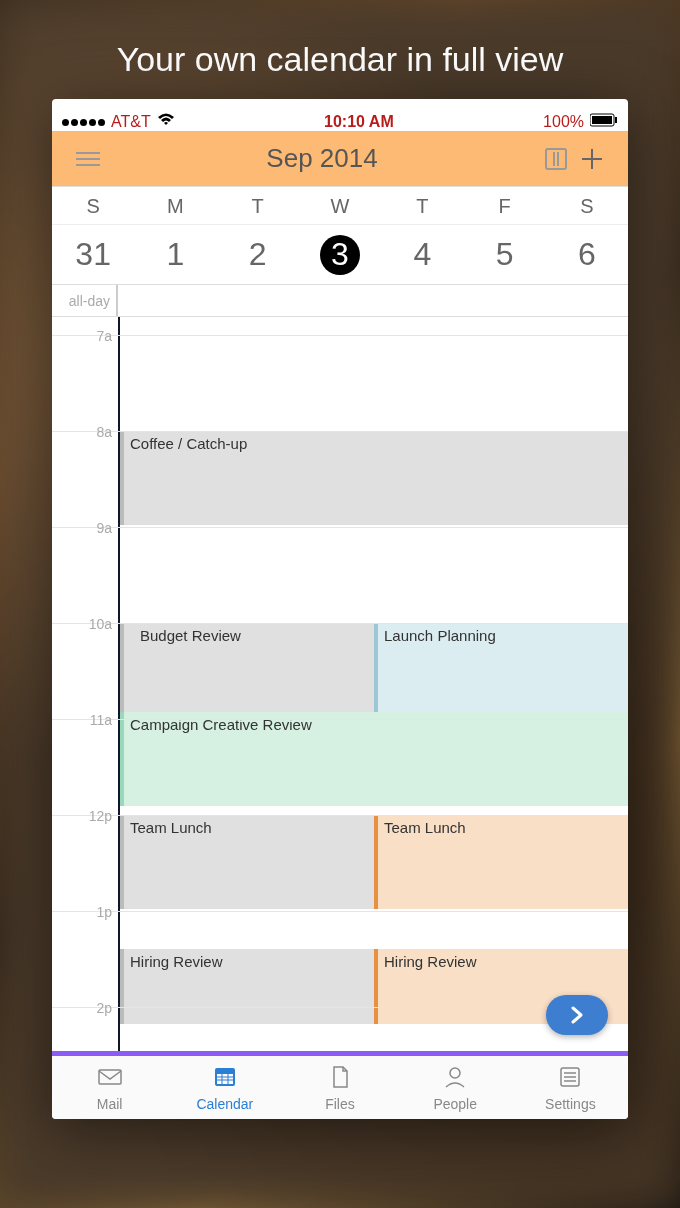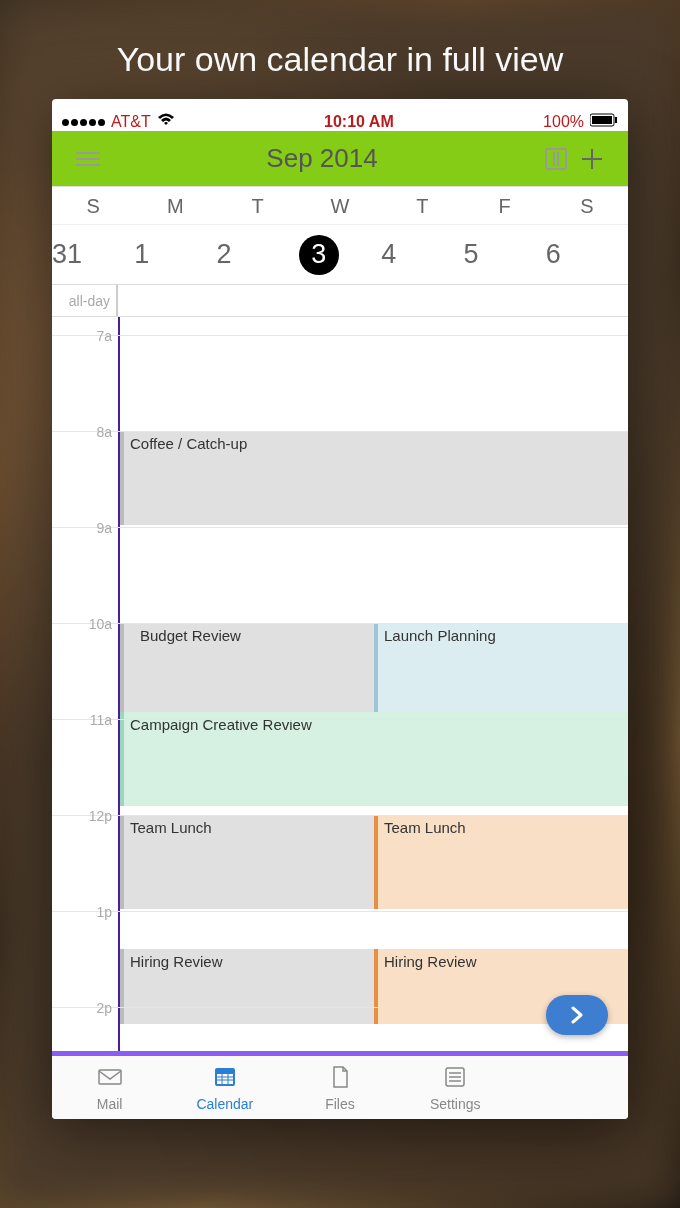--- a/index.html
+++ b/index.html
@@ -51,21 +51,21 @@
       font-size: 16px;
       font-weight: 500;
       color: #b91c1c;
     }
     .status-left { display: flex; align-items: center; gap: 6px; }
     .status-right { display: flex; align-items: center; gap: 6px; }
     .dots { display: flex; gap: 2px; }
     .dot { width: 7px; height: 7px; border-radius: 50%; background: #000; }
     .nav-bar {
       height: 56px;
-      background: #84cc16;
+      background: #fdba74;
       border-bottom: 1px solid #ddd;
       display: flex;
       align-items: center;
       padding: 0 18px;
     }
     .nav-title {
       flex: 1;
       text-align: center;
       font-size: 26px;
       font-weight: 300;
@@ -83,22 +83,22 @@
     .week-header span { text-align: center; font-size: 20px; font-weight: 400; color: #666; line-height: 38px; }
     .date-row {
       height: 60px;
       display: grid;
       grid-template-columns: repeat(7, 1fr);
       border-bottom: 1px solid #ddd;
     }
     .date-cell {
       display: flex;
       align-items: center;
-      justify-content: flex-start;
-      font-size: 27px;
+      justify-content: center;
+      font-size: 32px;
       font-weight: 300;
       color: #666;
       cursor: pointer;
     }
     .date-cell.selected span {
       width: 40px; height: 40px;
       border-radius: 50%;
       background: #000;
       color: #fff;
       display: flex;
@@ -132,21 +132,21 @@
       font-size: 14px;
       color: #aaa;
       transform: translateY(-8px);
     }
     .events-area {
       position: absolute;
       top: 0;
       left: 66px;
       right: 0;
       bottom: 0;
-      border-left: 2px solid #4c1d95;
+      border-left: 2px solid #0f172a;
     }
     .event {
       position: absolute;
       font-size: 15px;
       padding: 4px 6px;
       overflow: hidden;
       border-left: 4px solid;
       cursor: pointer;
       color: #333;
     }
@@ -348,20 +348,27 @@
       </div>
       <div class="tab">
         <span><svg viewBox="0 0 28 28">
             <path d="M8 4 L17 4 L21 8 L21 24 L8 24 Z" fill="none" stroke="currentColor" stroke-width="1.5"></path>
             <polyline points="17,4 17,8 21,8" fill="none" stroke="currentColor" stroke-width="1.5"></polyline>
           </svg></span>
         <span>Files</span>
       </div>
       <div class="tab">
         <span><svg viewBox="0 0 28 28">
+            <circle cx="14" cy="10" r="5" fill="none" stroke="currentColor" stroke-width="1.5"></circle>
+            <path d="M5 24 Q14 16 23 24" fill="none" stroke="currentColor" stroke-width="1.5"></path>
+          </svg></span>
+        <span>People</span>
+      </div>
+      <div class="tab">
+        <span><svg viewBox="0 0 28 28">
             <rect x="5" y="5" width="18" height="18" rx="2" fill="none" stroke="currentColor" stroke-width="1.5"></rect>
             <line x1="8" y1="10" x2="20" y2="10" stroke="currentColor" stroke-width="1.5"></line>
             <line x1="8" y1="14" x2="20" y2="14" stroke="currentColor" stroke-width="1.5"></line>
             <line x1="8" y1="18" x2="20" y2="18" stroke="currentColor" stroke-width="1.5"></line>
           </svg></span>
         <span>Settings</span>
       </div>
     </div>
 
 </div>

